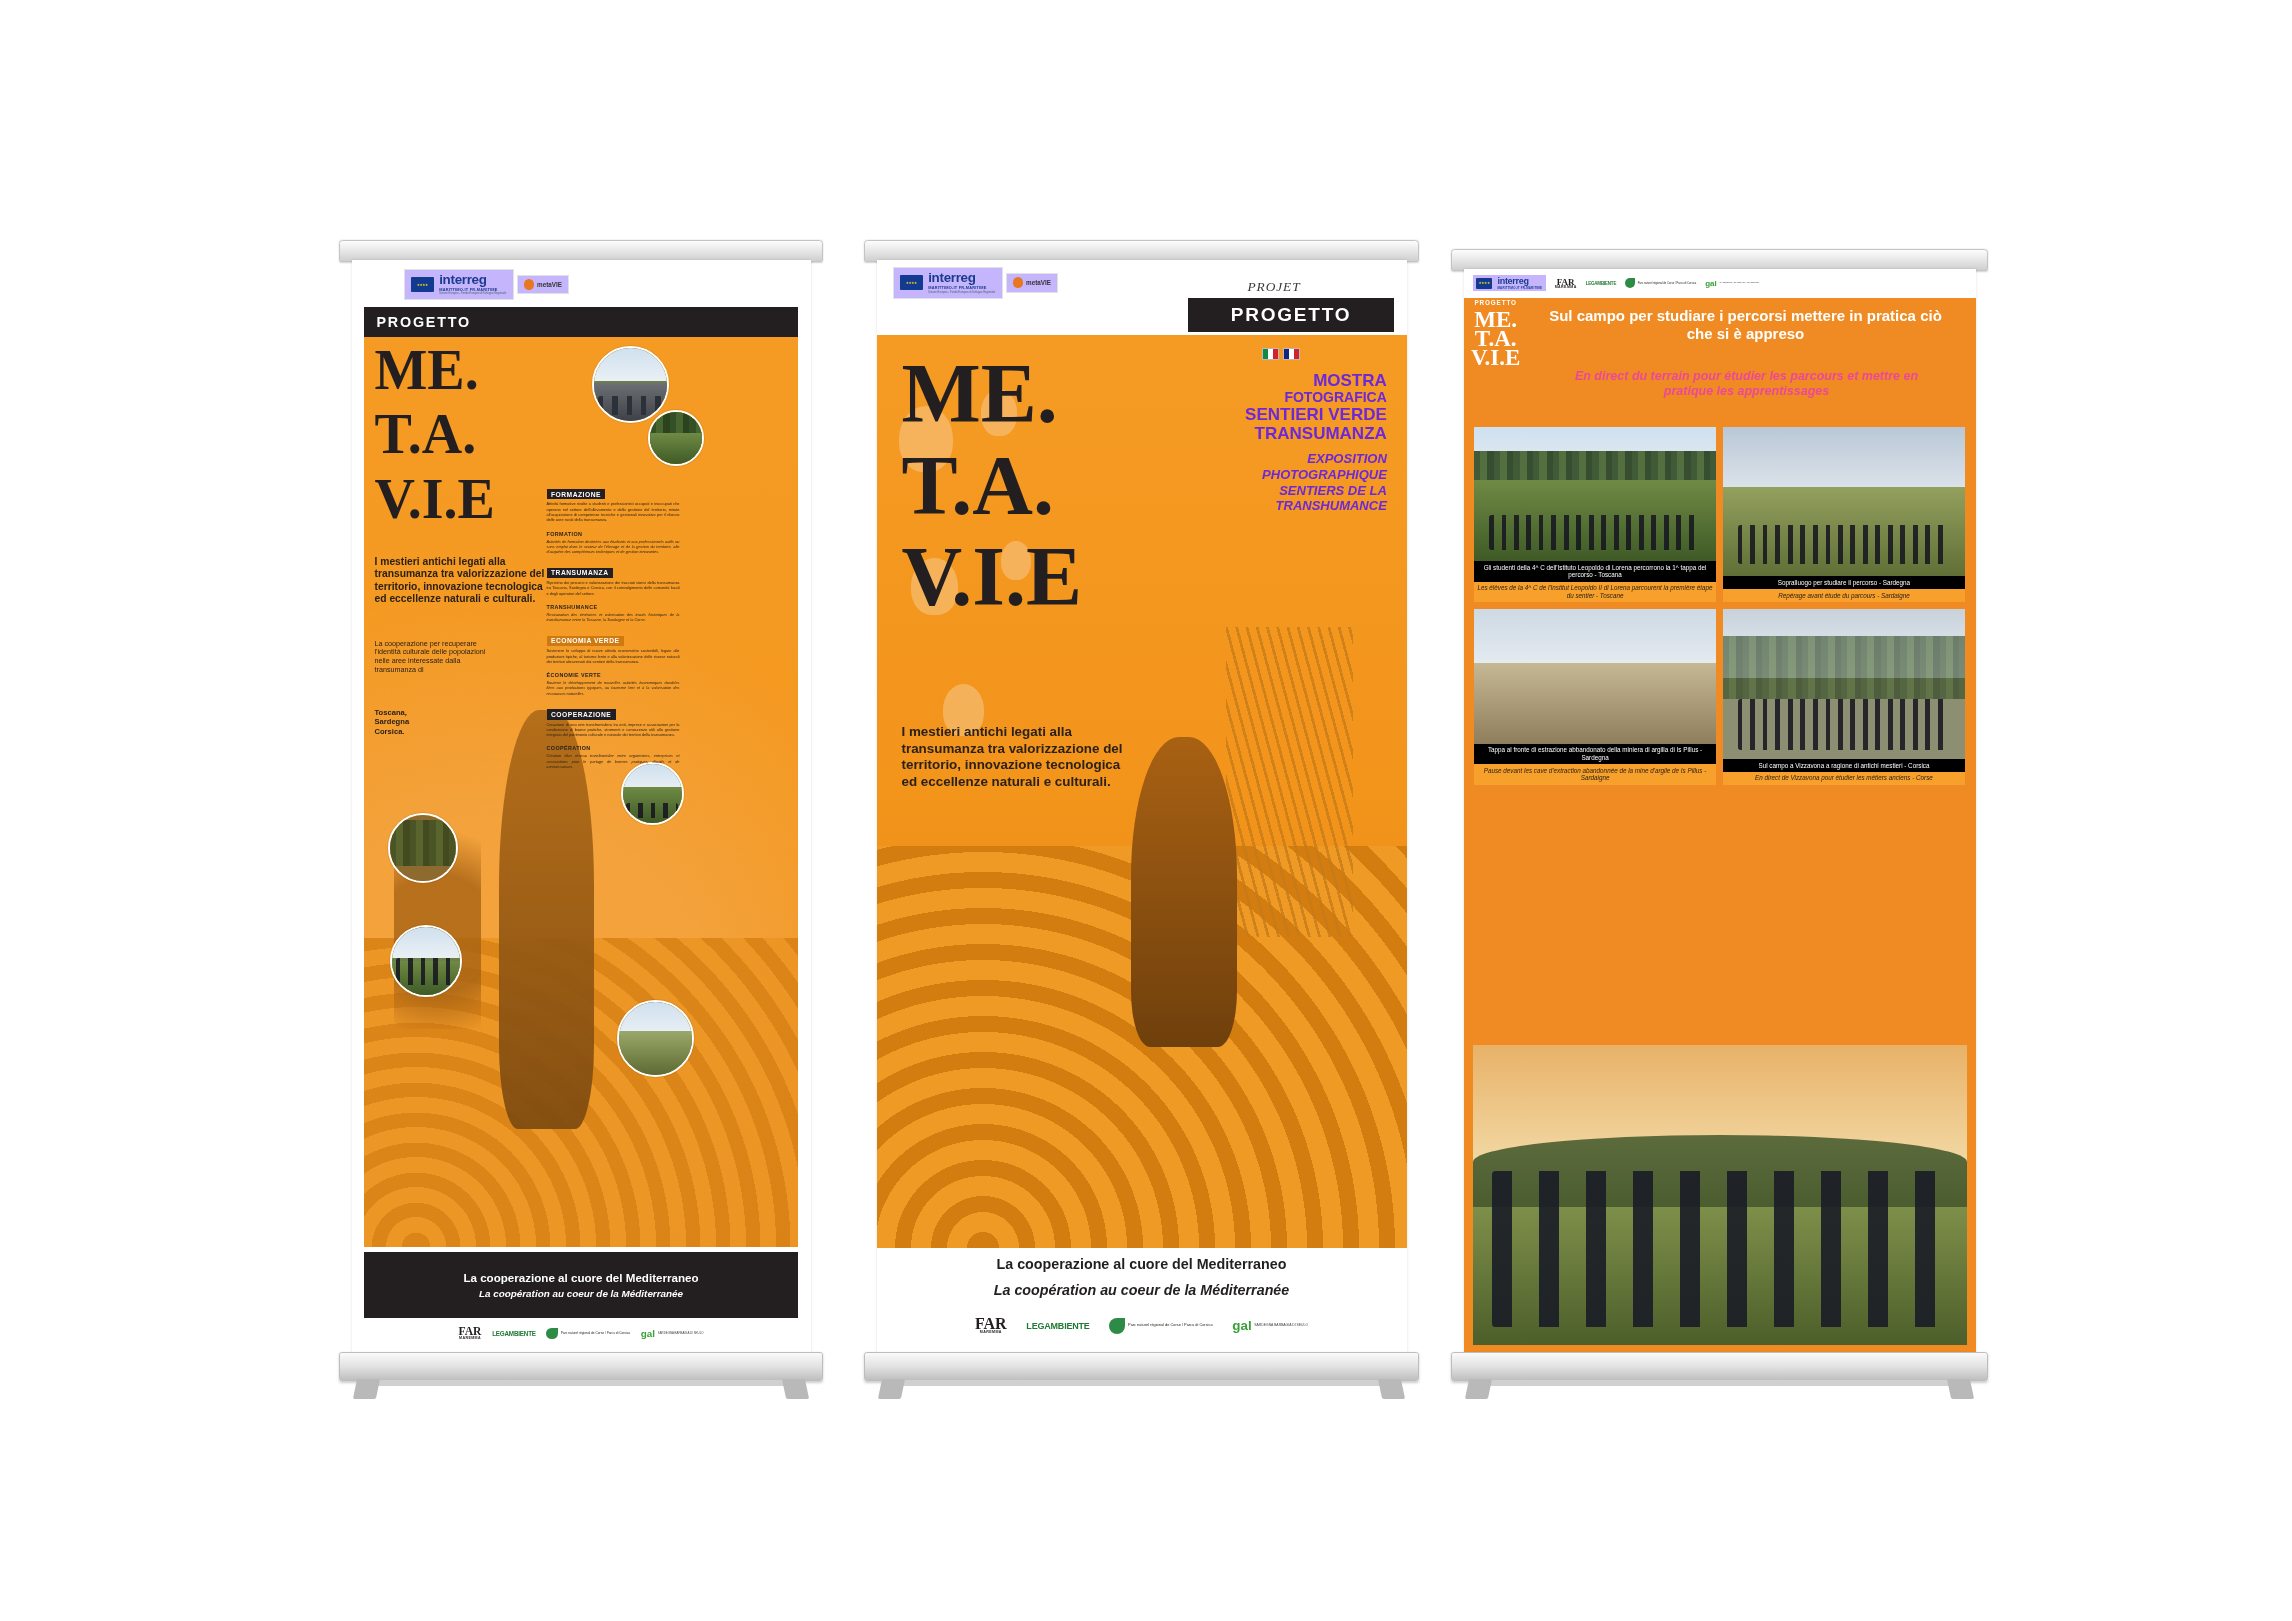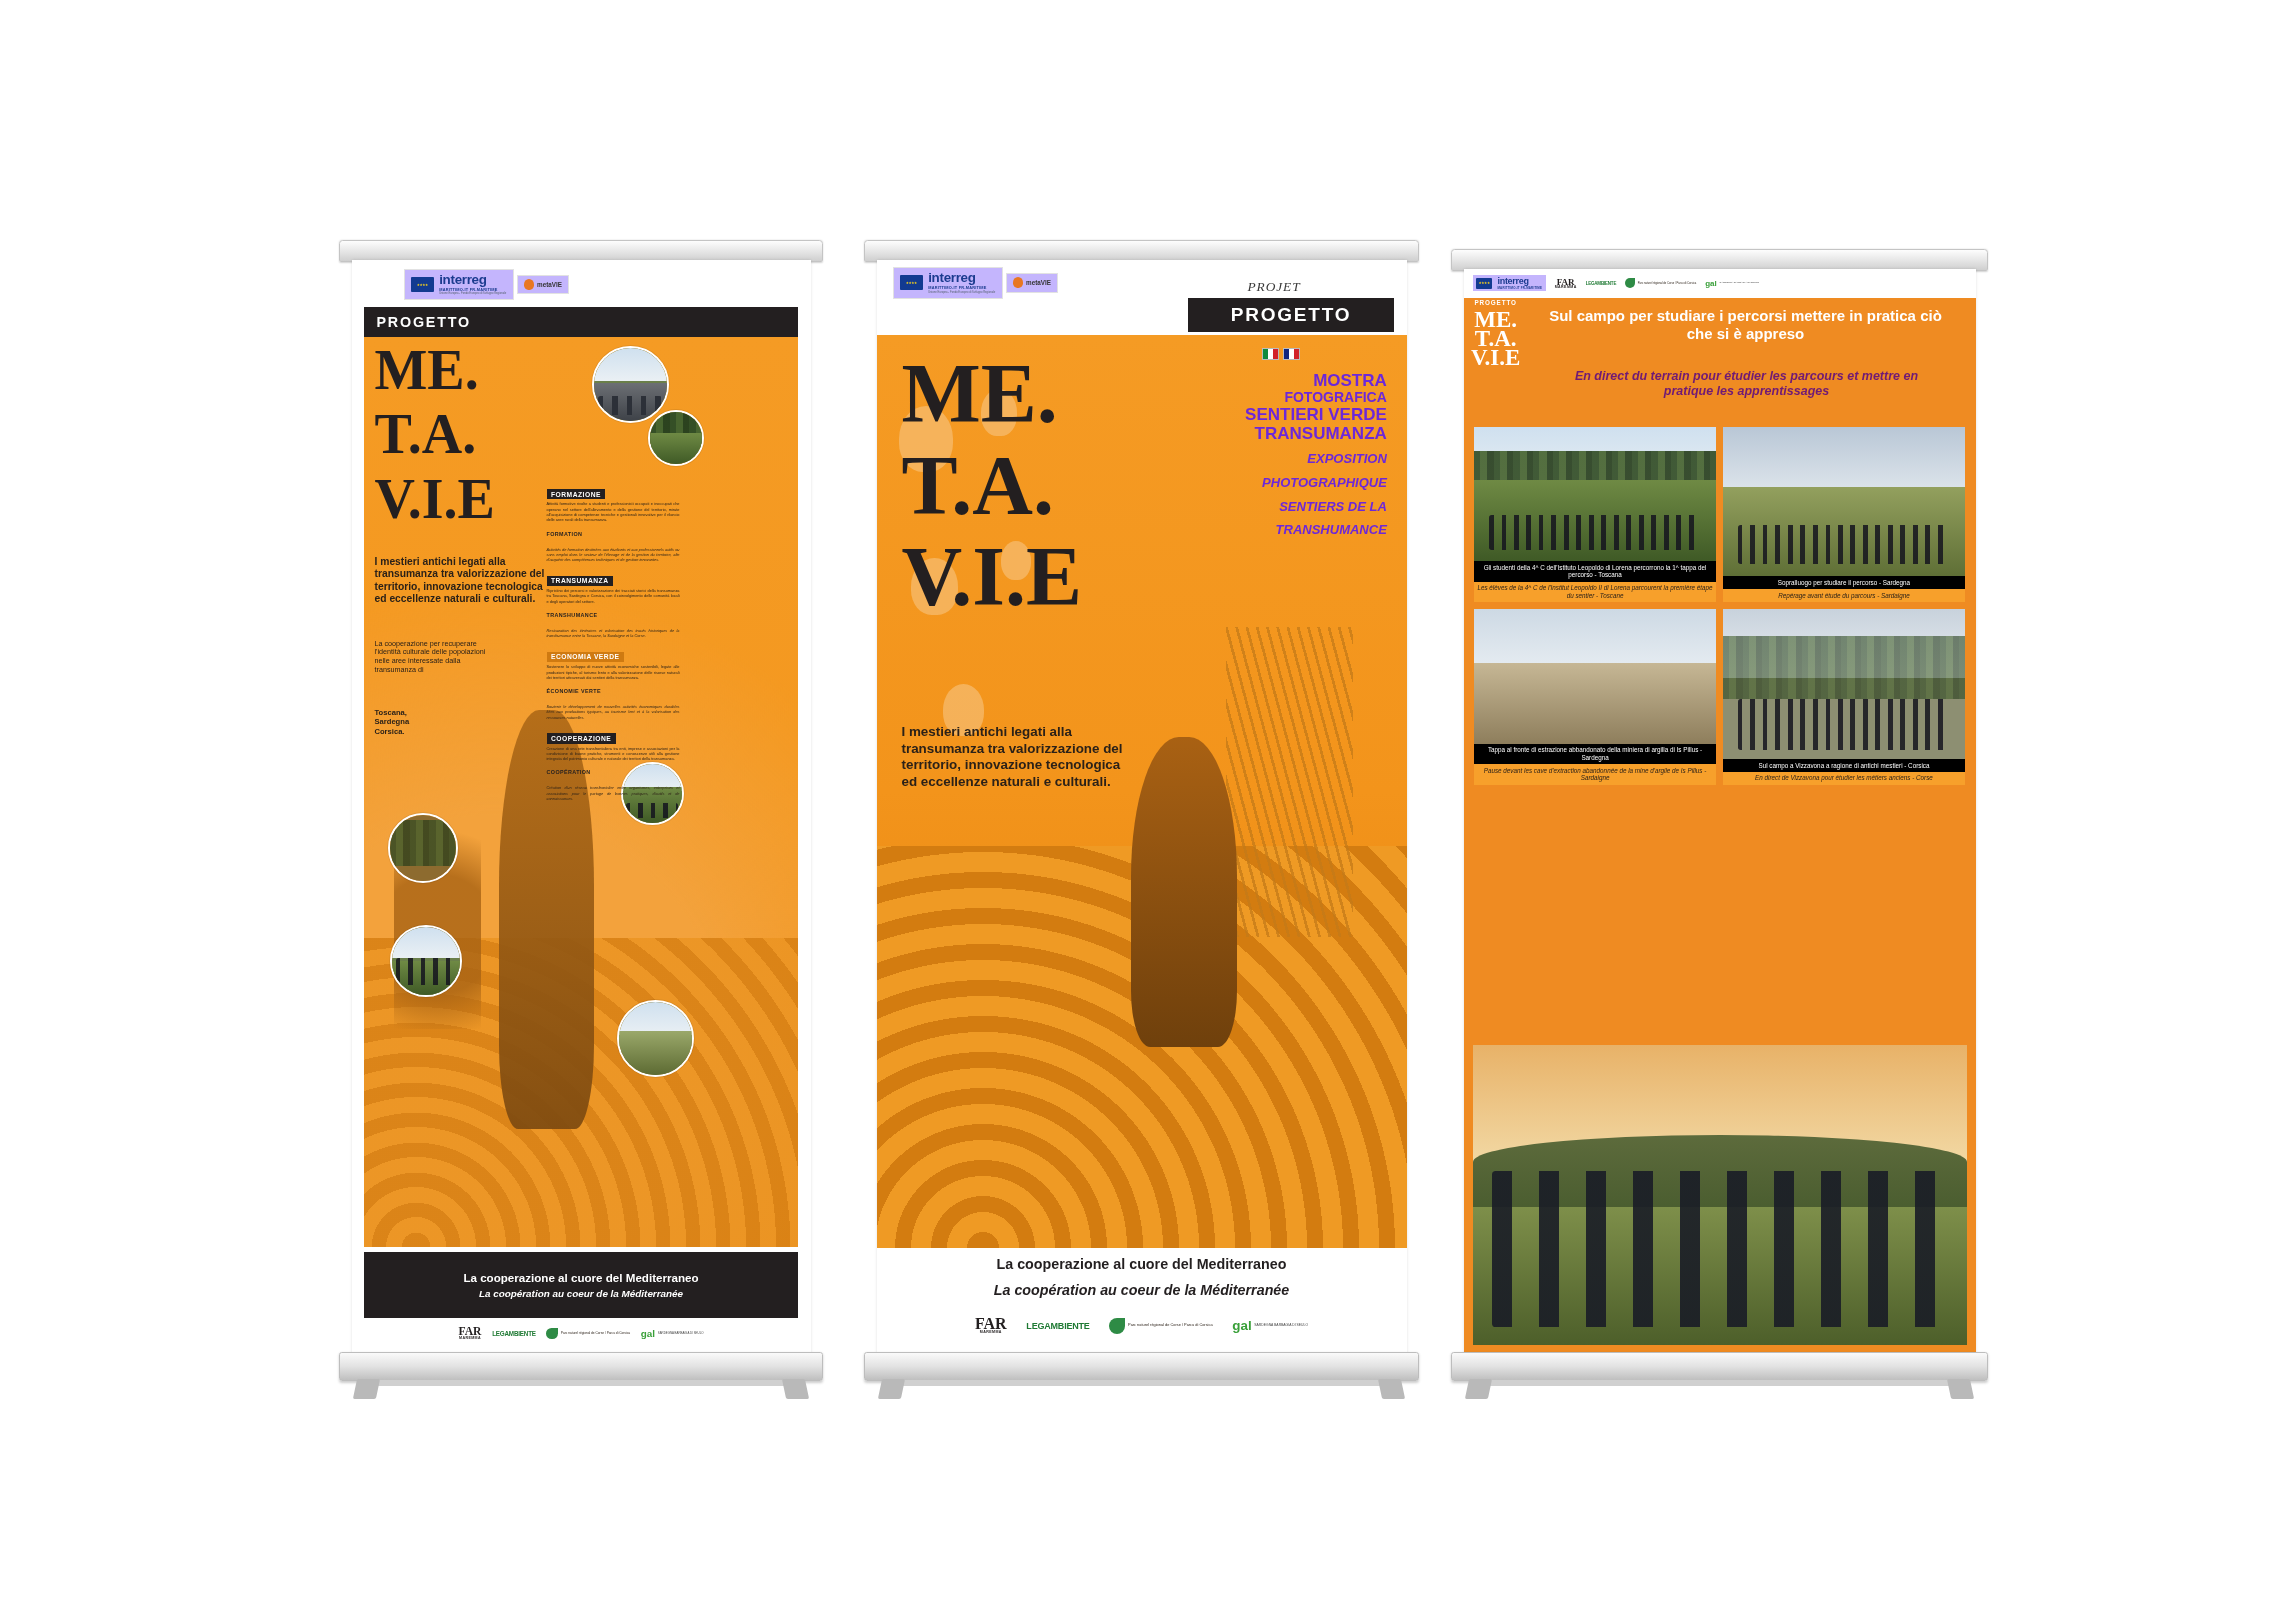--- a/index.html
+++ b/index.html
@@ -33,21 +33,21 @@
   .metavie-mini{display:flex;align-items:center;gap:2.7px;}
   .mv-paw{width:9.9px;height:10.7px;background:#e87722;border-radius:50% 50% 45% 45%;}
   .mv-txt{font-size:6.3px;font-weight:bold;color:#333;}
 
   .blackbar{background:#231f20;color:#fff;font-weight:bold;letter-spacing:1.8px;}
 
   .metavie-letters{font-family:"Liberation Serif",serif;color:#231f20;font-weight:bold;line-height:.82;}
 
   .bodytxt{color:#2b2118;line-height:1.22;}
   .whitetxt{color:#6d28d9;}
-  .ital{font-style:italic;margin-top:8px;}
+  .ital{font-style:italic;}
 
   .photo{position:relative;overflow:hidden;background:#6a7f4a;}
   .photo .sky{position:absolute;left:0;right:0;top:0;height:46%;background:linear-gradient(180deg,#cfe0ef,#eaf0f4);}
   .photo .ground{position:absolute;left:0;right:0;bottom:0;height:60%;
         background:linear-gradient(180deg,#6f8a44,#3f5a26);}
   .photo .trees{position:absolute;left:0;right:0;top:18%;height:42%;
         background:repeating-linear-gradient(90deg,#2f4a22 0 6.3px,#44612c 6.3px 13.4px,#253c1a 13.4px 19.7px);opacity:.9;}
   .photo .people{position:absolute;left:6%;right:6%;bottom:8%;height:26%;
         background:repeating-linear-gradient(90deg,rgba(20,20,30,.85) 0 4.5px,transparent 4.5px 12.5px);border-radius:2.7px;}
   .cap-it{background:#000;color:#fff;font-size:6.3px;text-align:center;padding:2.7px 1.8px;line-height:1.2;}
@@ -352,21 +352,21 @@
       </div>
 
       <div class="vtitle">
         <div style="font-size:6.3px;font-weight:bold;color:#fff;letter-spacing:0.9px;">PROGETTO</div>
         <div class="metavie-letters" style="font-size:23px;color:#fff;margin-top:5.4px;">ME.</div>
         <div class="metavie-letters" style="font-size:23px;color:#fff;">T.A.</div>
         <div class="metavie-letters" style="font-size:23px;color:#fff;">V.I.E</div>
       </div>
 
       <div style="position:absolute;left:79px;right:27px;top:38px;text-align:center;color:#fff;font-size:15px;font-weight:bold;line-height:1.2;">Sul campo per studiare i percorsi mettere in pratica ciò che si è appreso</div>
-      <div style="position:absolute;left:86px;right:32px;top:100px;text-align:center;color:#701a75;font-size:12.5px;font-weight:bold;font-style:italic;line-height:1.2;">En direct du terrain pour étudier les parcours et mettre en pratique les apprentissages</div>
+      <div style="position:absolute;left:86px;right:32px;top:100px;text-align:center;color:#ec4899;font-size:12.5px;font-weight:bold;font-style:italic;line-height:1.2;">En direct du terrain pour étudier les parcours et mettre en pratique les apprentissages</div>
 
       <div style="position:absolute;left:10.7px;right:10.7px;top:158px;height:358px;display:grid;grid-template-columns:1fr 1fr;grid-template-rows:1fr 1fr;gap:7.2px;">
 
         <div style="display:flex;flex-direction:column;">
           <div class="photo" style="flex:1;">
               <div class="sky"></div>
               <div class="trees"></div>
               <div class="ground"></div>
               <div class="people"></div>
             </div>

